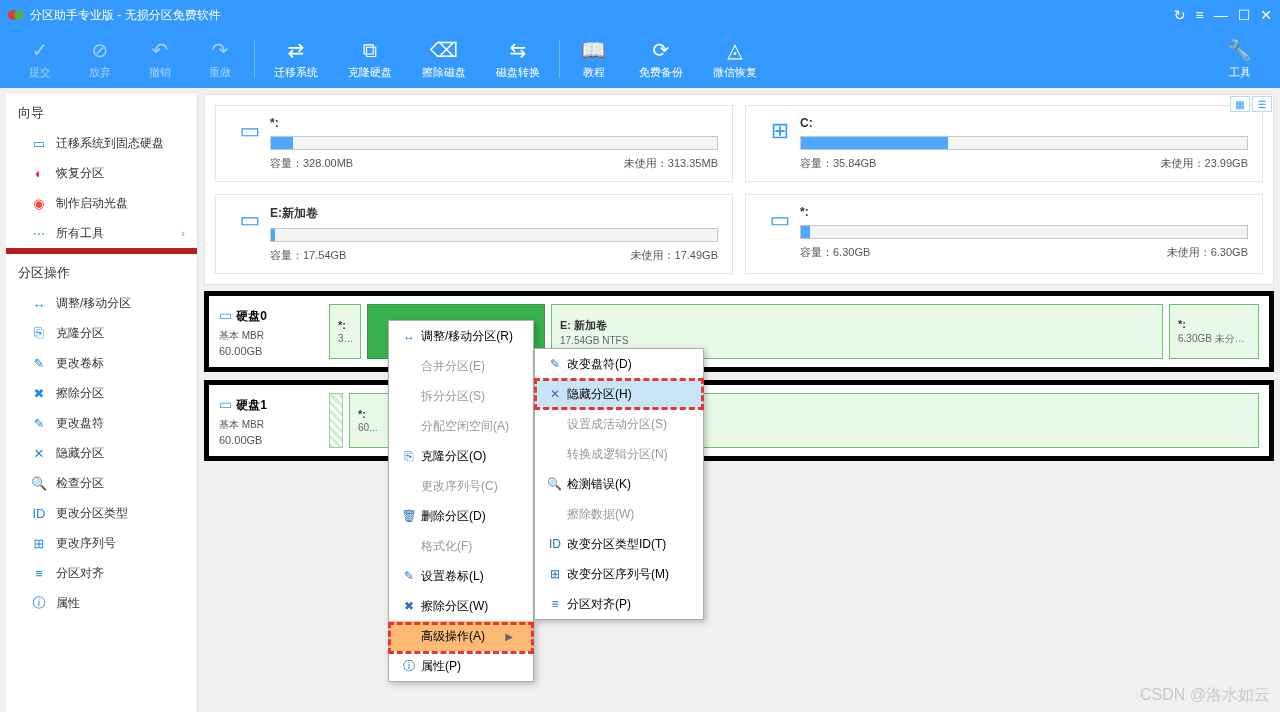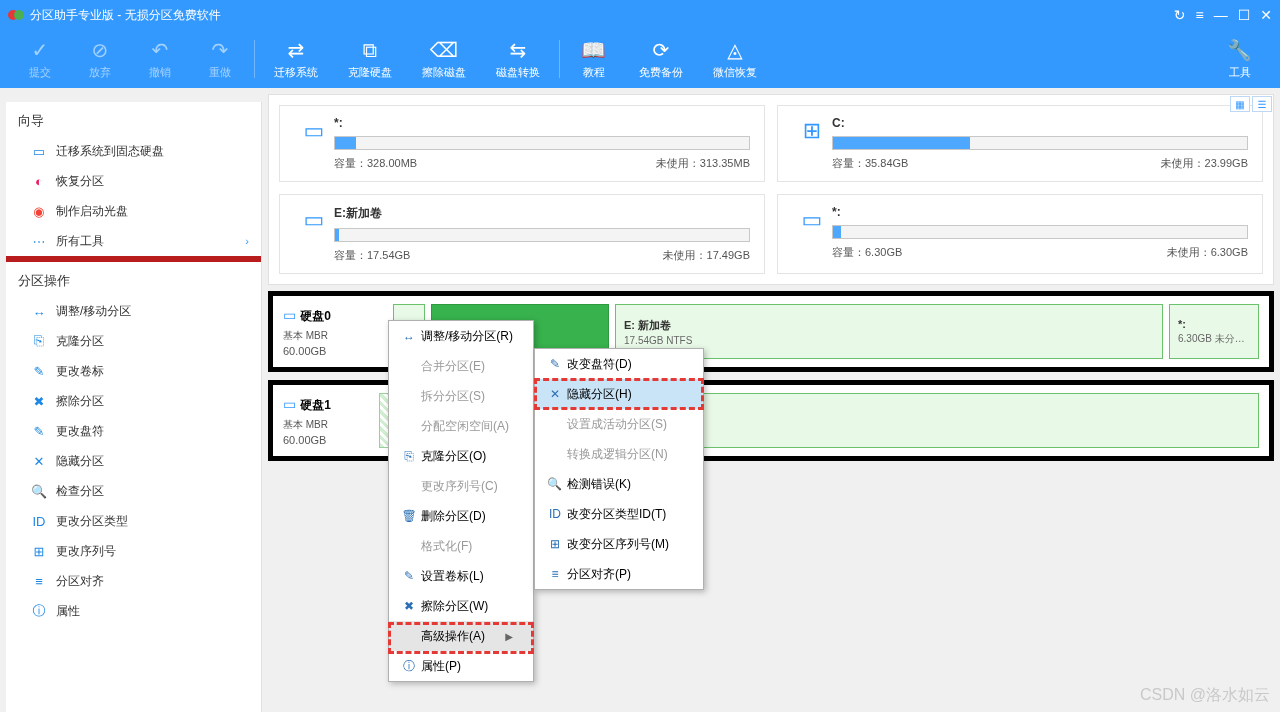--- a/index.html
+++ b/index.html
@@ -13,21 +13,21 @@
 
 .toolbar { height: 58px; background: #3399ff; display: flex; align-items: center; padding: 0 10px; color: #fff; }
 .tbtn { display: flex; flex-direction: column; align-items: center; justify-content: center; width: 60px; height: 54px; font-size: 11px; cursor: pointer; }
 .tbtn.disabled { opacity: .55; }
 .tbtn .ticon { font-size: 20px; margin-bottom: 3px; }
 .tsep { width: 1px; height: 38px; background: rgba(255,255,255,.3); margin: 0 4px; }
 .tspacer { flex: 1; }
 .tbtn.wide { width: 74px; }
 
 .main { height: 624px; display: flex; background: #f0f0f0; }
-.sidebar { width: 256px; background: #fff; border-right: 1px solid #e0e0e0; overflow-y: auto; margin: 14px 0 0 6px; }
+.sidebar { width: 192px; background: #fff; border-right: 1px solid #e0e0e0; overflow-y: auto; margin: 6px 0 0 6px; }
 .sgroup-title { padding: 10px 12px 6px; font-size: 13px; color: #333; font-weight: 500; border-top: 6px solid #b91c1c; }
 .sgroup-title:first-child { border-top: none; }
 .sitem { display: flex; align-items: center; height: 30px; padding: 0 12px 0 24px; font-size: 12px; color: #333; cursor: pointer; }
 .sitem .sicon { width: 18px; margin-right: 8px; text-align: center; color: #1e88e5; font-size: 13px; }
 .sitem .sicon.pink { color: #e91e63; }
 .sitem .sicon.red { color: #f44336; }
 .sitem .chev { color: #3399ff; font-size: 11px; margin-left: auto; }
 
 .content { flex: 1; padding: 6px; overflow: hidden; position: relative; }
 .viewbtns { position: absolute; top: 8px; right: 8px; display: flex; gap: 2px; z-index: 2; }
@@ -348,21 +348,21 @@
       <span>格式化(F)</span>
     </div>
     <div class="mrow">
       <span class="micon">✎</span>
       <span>设置卷标(L)</span>
     </div>
     <div class="mrow">
       <span class="micon">✖</span>
       <span>擦除分区(W)</span>
     </div>
-    <div class="mrow" style="background: #e5e5e5;">
+    <div class="mrow" style="background: #fdba74;">
       <span class="micon"></span>
       <span>高级操作(A)</span>
       <span class="marrow">▶</span>
     </div>
     <div class="mrow">
       <span class="micon">ⓘ</span>
       <span>属性(P)</span>
     </div>
   </div>
 <div class="ctxmenu sub-menu" id="menu2">
@@ -379,20 +379,24 @@
       <span>设置成活动分区(S)</span>
     </div>
     <div class="mrow disabled">
       <span class="micon"></span>
       <span>转换成逻辑分区(N)</span>
     </div>
     <div class="mrow">
       <span class="micon">🔍</span>
       <span>检测错误(K)</span>
     </div>
+    <div class="mrow disabled">
+      <span class="micon"></span>
+      <span>擦除数据(W)</span>
+    </div>
     <div class="mrow">
       <span class="micon">ID</span>
       <span>改变分区类型ID(T)</span>
     </div>
     <div class="mrow">
       <span class="micon">⊞</span>
       <span>改变分区序列号(M)</span>
     </div>
     <div class="mrow">
       <span class="micon">≡</span>

